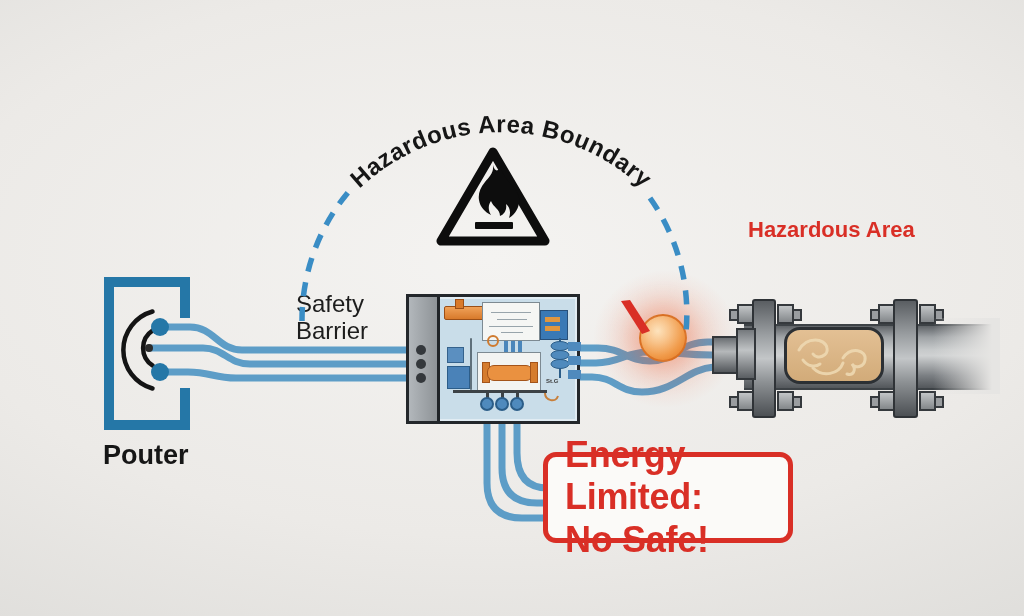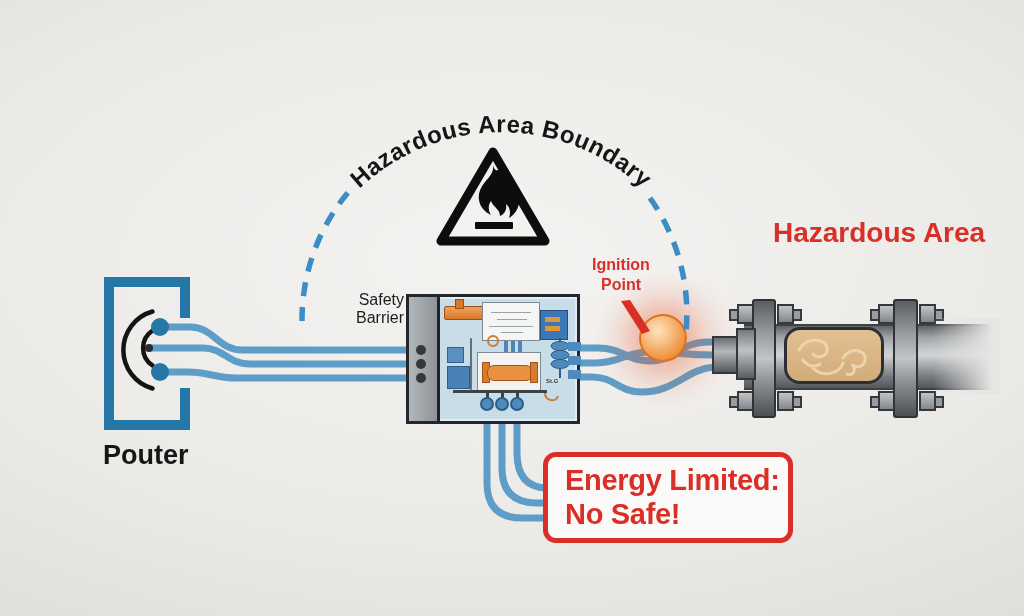--- a/index.html
+++ b/index.html
@@ -9,22 +9,22 @@
     background:radial-gradient(ellipse 120% 100% at 48% 42%, #f4f3f1 0%, #eceae7 45%, #dddcd9 78%, #cdccc9 100%);
   }
   .abs{position:absolute;}
   svg{display:block;}
   .prewrap{white-space:pre-line;}
 
   
   .lbl{color:#161616;font-weight:700;}
   .lbl-safe{left:86px;top:217px;font-size:27px;z-index:5;}
   .lbl-power{left:103px;top:440px;font-size:27px;z-index:5;}
-  .lbl-hazarea{left:773px;top:217px;font-size:28px;color:#d92f26;z-index:5;}
-  .lbl-barrier{left:312px;top:291px;width:92px;text-align:right;font-size:16px;font-weight:400;color:#1d1d1d;line-height:1.12;z-index:5;}
+  .lbl-hazarea{left:748px;top:217px;font-size:22px;color:#d92f26;z-index:5;}
+  .lbl-barrier{left:296px;top:291px;width:92px;text-align:left;font-size:24px;font-weight:400;color:#1d1d1d;line-height:1.12;z-index:5;}
   .lbl-ignition{left:577px;top:255px;width:88px;text-align:center;font-size:16px;font-weight:700;color:#d92f26;line-height:1.25;z-index:5;}
 
   
   .barrier{left:406px;top:294px;width:174px;height:130px;background:#c9dde9;border:3px solid #23272b;
     box-sizing:border-box;z-index:3;box-shadow:inset 0 0 0 2px rgba(255,255,255,.45);}
   .barrier-left{left:0;top:0;width:28px;height:124px;background:linear-gradient(90deg,#b2b7bb,#8e9397);border-right:3px solid #1f2327;}
   .term{width:10px;height:10px;border-radius:50%;background:#34383c;left:7px;}
   .compA{left:35px;top:9px;width:40px;height:12px;background:linear-gradient(180deg,#f0a259,#d87a2b);border:1px solid #9b4f17;border-radius:2px;}
   .compA-stub{left:46px;top:2px;width:7px;height:8px;background:#d87a2b;border:1px solid #9b4f17;}
   .panel1{left:73px;top:5px;width:56px;height:37px;background:#f5f6f4;border:1px solid #7d8a92;}
@@ -41,21 +41,21 @@
   .fuse-cap{position:absolute;top:9px;width:6px;height:19px;background:#d57c2e;border:1px solid #a4541a;}
   .tab{width:13px;height:9px;background:#4f8abd;left:159px;}
   .rail{left:44px;top:93px;width:94px;height:3px;background:#3c4246;}
   .drop{position:absolute;width:3px;height:8px;top:96px;background:#3c4246;}
   .bdot{position:absolute;width:14px;height:14px;border-radius:50%;background:#4f8abd;border:2px solid #2b5d88;top:100px;box-sizing:border-box;}
   .micro{left:137px;top:81px;font-size:6px;color:#3c3c3c;font-weight:700;}
 
   
   .callout{left:543px;top:452px;width:250px;height:91px;background:#fbfaf8;border:5px solid #d92f26;border-radius:13px;
     box-sizing:border-box;z-index:3;display:flex;flex-direction:column;justify-content:center;padding-left:17px;}
-  .callout div{color:#d92f26;font-size:29px;font-weight:700;line-height:1.17;letter-spacing:-0.3px;}
+  .callout div{color:#d92f26;font-size:36px;font-weight:700;line-height:1.17;letter-spacing:-0.3px;}
 
   
   .pipe-wrap{left:0;top:0;width:1024px;height:616px;z-index:3;pointer-events:none;}
   .pipe-body{left:744px;top:324px;width:250px;height:66px;box-sizing:border-box;
     background:linear-gradient(180deg,#606468 0%,#9fa3a6 18%,#c6c9ca 38%,#cfd1d2 48%,#aaadaf 62%,#7b7f83 80%,#53575b 100%);
     border-top:2px solid #3d4246;border-bottom:2px solid #3d4246;}
   .window{left:784px;top:327px;width:100px;height:57px;border:3px solid #2c3034;border-radius:16px;
     background:linear-gradient(180deg,#e3c094,#d2ab79);box-sizing:border-box;overflow:hidden;}
   .flange{top:299px;width:24px;height:119px;background:linear-gradient(180deg,#5a5e62,#9b9fa2 30%,#c3c6c8 50%,#8e9295 70%,#4c5054);
     border:2px solid #2f3337;border-radius:3px;box-sizing:border-box;}
@@ -197,22 +197,20 @@
     <div class="abs fit-a"></div>
     <div class="abs pipe-fade"></div>
   </div>
 
   <div class="abs sphere"></div>
 
   <div class="abs lbl lbl-power">Pouter</div>
   <div class="abs lbl lbl-hazarea">Hazardous Area</div>
   <div class="abs lbl-barrier prewrap">Safety
 Barrier</div>
-  <div class="abs lbl-ignition prewrap">Ignition
-Point</div>
 
   <svg class="abs z6" width="1024" height="616" viewBox="0 0 1024 616" style="left:0;top:0;pointer-events:none">
     <defs>
       <path id="tp" d="M 356,192 A 206,206 0 0 1 646,192" fill="none"></path>
     </defs>
     <g stroke="#3a8dc5" stroke-width="5.5" fill="none" stroke-dasharray="14 11">
       <path d="M 302,321 A 200,200 0 0 1 350,190"></path>
       <path d="M 650,198 A 200,200 0 0 1 686,332"></path>
     </g>
     <text font-size="24" font-weight="bold" fill="#161616" letter-spacing="0.5">

